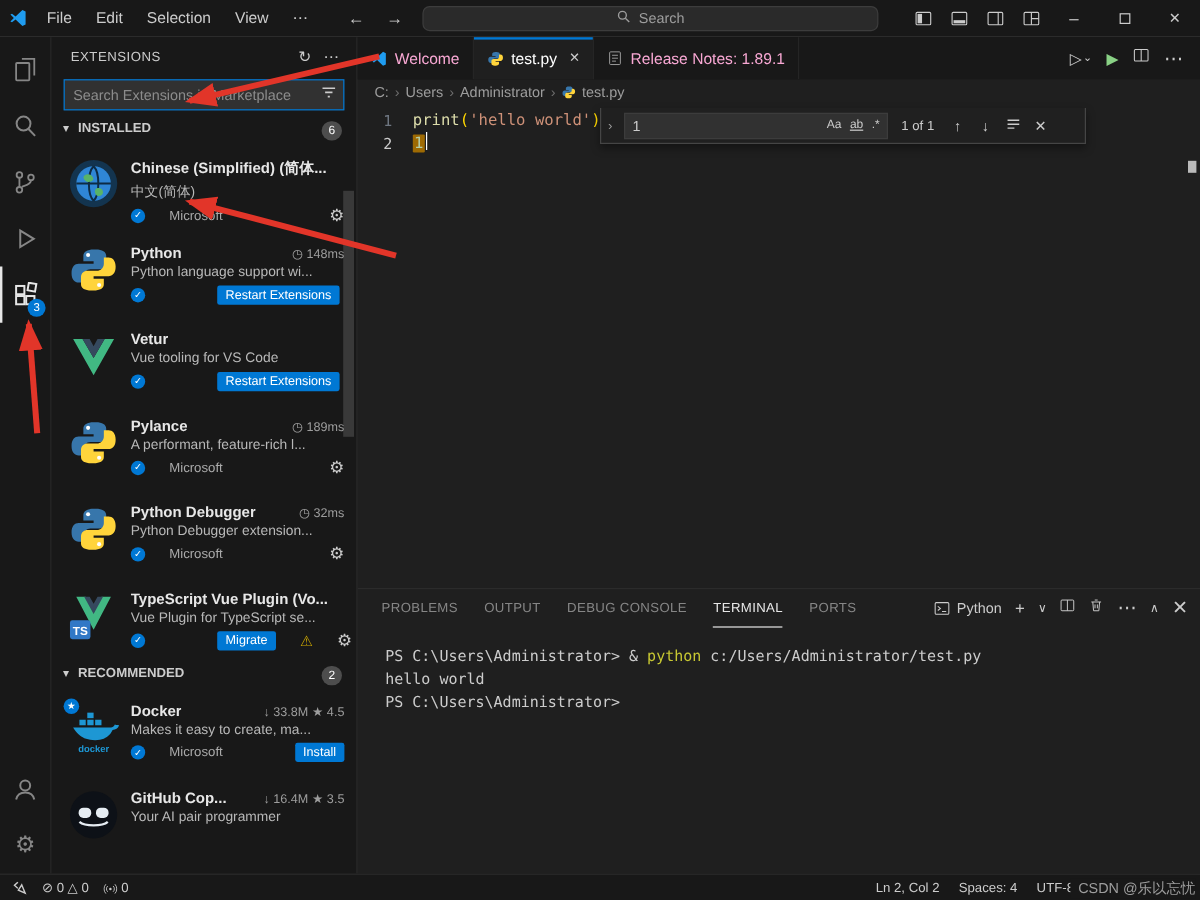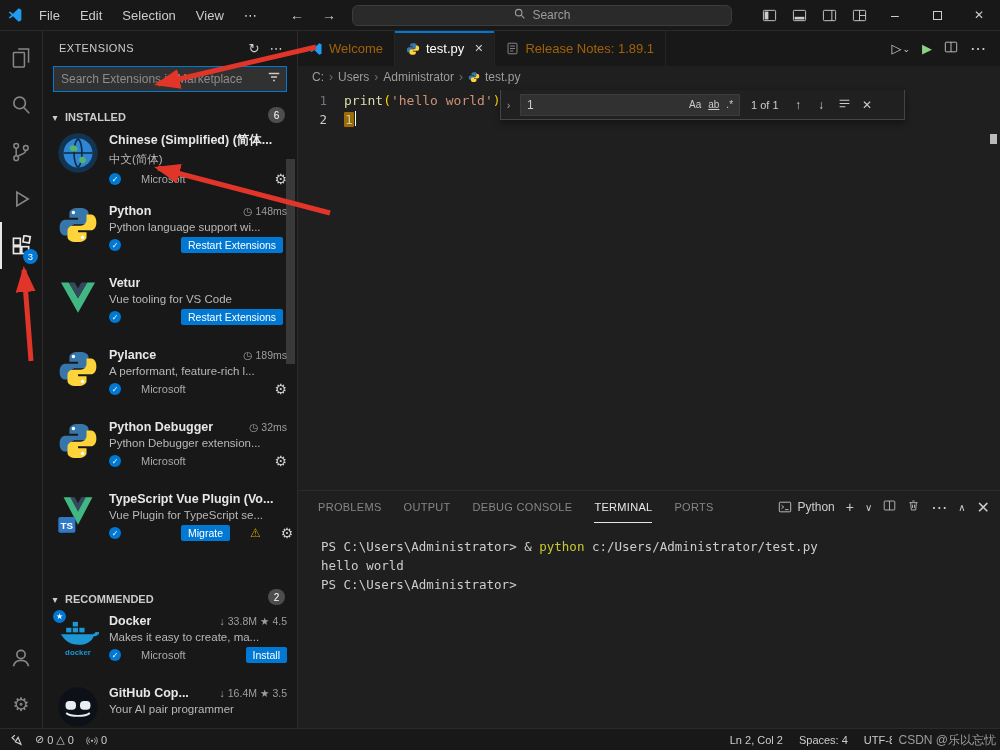--- a/index.html
+++ b/index.html
@@ -32,25 +32,25 @@
   .ab-gear { font-size:19px; }
 
   
   .sidebar { flex:0 0 255px; background:#181818; border-right:1px solid #2b2b2b; display:flex; flex-direction:column; position:relative; overflow:hidden; }
   .sb-header { flex:0 0 34px; display:flex; align-items:center; padding:0 10px 0 16px; font-size:11px; color:#cccccc; }
   .sb-title { flex:1; letter-spacing:.4px; }
   .sb-act { width:22px; text-align:center; color:#cccccc; font-size:13px; }
   .sb-search { flex:0 0 26px; margin:1px 10px 9px 10px; background:#313131; border:1px solid #0078d4; display:flex; align-items:center; padding:0 5px; gap:5px; }
   .sb-search input { flex:1; min-width:0; background:transparent; border:none; outline:none; color:#cccccc; font-size:12px; font-family:inherit; }
   .sb-search input::placeholder { color:#8c8c8c; }
-  .section-hdr { flex:0 0 22px; display:flex; align-items:flex-end; gap:2px; padding:0 12px 0 4px; font-size:11px; font-weight:bold; color:#cccccc; }
+  .section-hdr { flex:0 0 22px; display:flex; align-items:flex-start; gap:2px; padding:0 12px 0 4px; font-size:11px; font-weight:bold; color:#cccccc; }
   .sec-chev::before { content:"▾"; font-size:10px; color:#cccccc; }
   .sec-chev { width:16px; text-align:center; font-weight:normal; }
   .section-badge { margin-left:auto; background:#4d4d4d; color:#fff; border-radius:9px; min-width:17px; height:16px; font-size:10px; font-weight:normal; display:flex; align-items:center; justify-content:center; padding:0 4px; }
-  .rec-gap { margin-top:28px; }
+  .rec-gap { }
 
   .ext-row { flex:0 0 72px; padding:9px 10px 0 14px; display:flex; gap:10px; }
   .ext-icon { width:42px; height:42px; flex:0 0 auto; position:relative; }
   .ext-icon svg { width:100%; height:100%; }
   .rec-star { position:absolute; top:-4px; left:-4px; width:13px; height:13px; border-radius:50%; background:#0078d4; color:#fff; font-size:8px; display:flex; align-items:center; justify-content:center; }
   .ext-body { flex:1; min-width:0; display:flex; flex-direction:column; }
   .l1 { display:flex; align-items:baseline; justify-content:space-between; gap:6px; }
   .ext-name { font-size:12.5px; font-weight:bold; color:#e7e7e7; white-space:nowrap; overflow:hidden; text-overflow:ellipsis; }
   .ext-stat { font-size:10.5px; color:#9d9d9d; white-space:nowrap; display:flex; gap:3px; align-items:center; }
   .ext-desc { font-size:11.5px; color:#b8b8b8; white-space:nowrap; overflow:hidden; text-overflow:ellipsis; margin-top:3px; }
@@ -65,21 +65,21 @@
   .warn { color:#cca700; font-size:12px; }
   .warn::before { content:"⚠"; }
   .i-clock::before { content:"◷"; }
   .i-dl::before { content:"↓"; }
   .i-star::before { content:"★"; }
   .sb-scroll { position:absolute; right:2px; top:128px; width:9px; height:205px; background:rgba(121,121,121,.35); }
 
   
   .editor-col { flex:1; display:flex; flex-direction:column; min-width:0; background:#1f1f1f; }
   .tabbar { flex:0 0 35px; background:#181818; display:flex; align-items:stretch; }
-  .tab { display:flex; align-items:center; gap:6px; padding:0 11px; font-size:13px; color:#a16207; background:#181818; border-right:1px solid #252525; position:relative; white-space:nowrap; }
+  .tab { display:flex; align-items:center; gap:6px; padding:0 11px; font-size:13px; color:#f9a8d4; background:#181818; border-right:1px solid #252525; position:relative; white-space:nowrap; }
   .tab.active { background:#1f1f1f; color:#ffffff; }
   .tab.active::before { content:""; position:absolute; top:0; left:0; right:0; height:2px; background:#0078d4; }
   .tab-close { font-size:11px; margin-left:4px; color:#cccccc; }
   .i-x::before { content:"✕"; }
   .tab-actions { margin-left:auto; display:flex; align-items:center; gap:12px; padding:0 14px; color:#cccccc; }
   .run-dd { display:flex; align-items:center; gap:1px; }
   .i-play-outline::before { content:"▷"; font-size:13px; }
   .i-chev-sm::before { content:"⌄"; font-size:9px; }
   .i-play-green::before { content:"▶"; color:#89d185; font-size:13px; }
   .i-kebab::before { content:"⋯"; }

